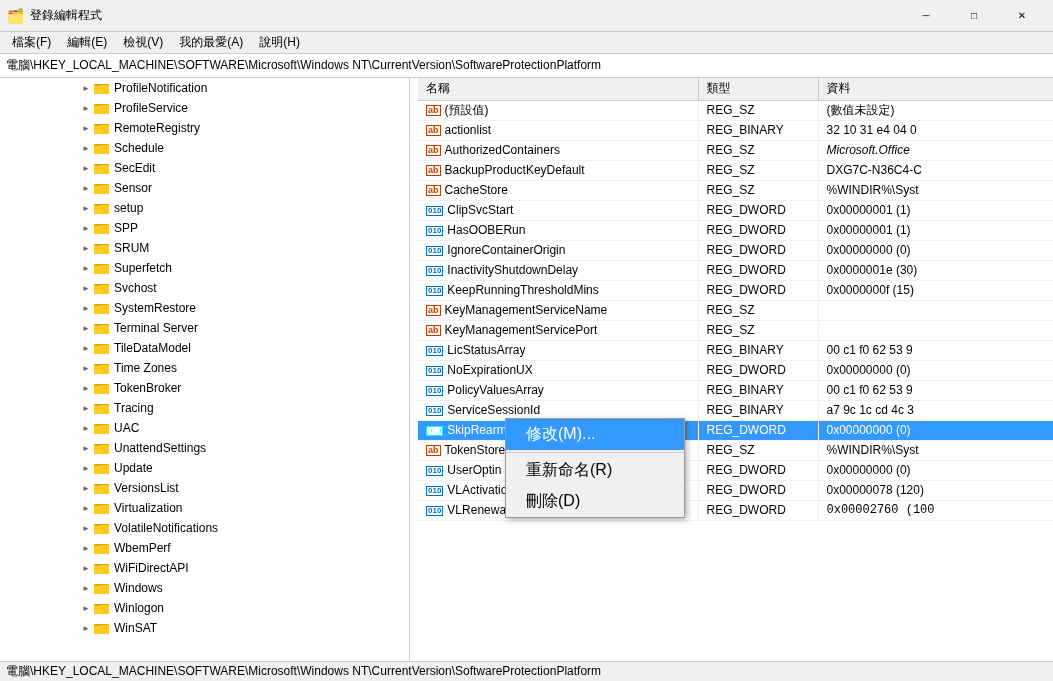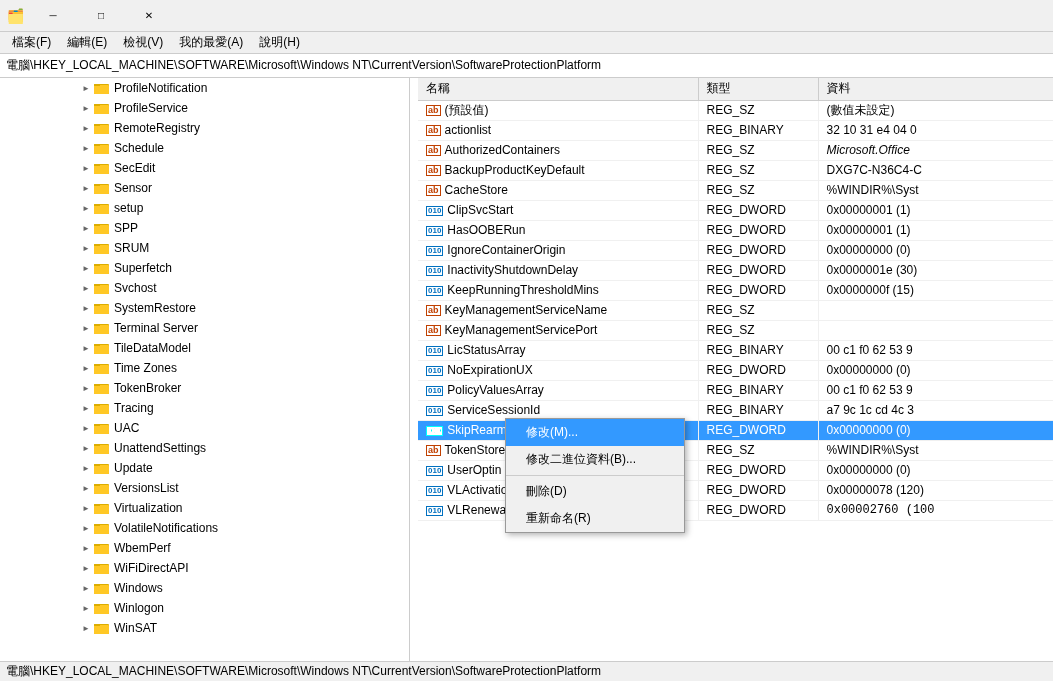--- a/index.html
+++ b/index.html
@@ -198,21 +198,21 @@
     }
 
     
     #context-menu {
       position: absolute;
       background: #f0f0f0;
       border: 1px solid #999;
       box-shadow: 2px 2px 6px rgba(0,0,0,0.3);
       z-index: 100;
       min-width: 180px;
-      font-size: 12px;
+      font-size: 16px;
     }
     .ctx-item {
       padding: 5px 20px;
       cursor: pointer;
       white-space: nowrap;
       color: #000;
     }
     .ctx-item.active { background: #3399ff; color: #fff; }
     .ctx-separator {
       height: 1px;
@@ -223,20 +223,21 @@
     
     ::-webkit-scrollbar { width: 12px; height: 12px; }
     ::-webkit-scrollbar-track { background: #f0f0f0; }
     ::-webkit-scrollbar-thumb { background: #c0c0c0; border: 2px solid #f0f0f0; }
   </style>
 </head>
 <body>
 
 <div id="title-bar">
   <span class="app-icon">🗂️</span>
+  <span class="title-text">登錄編輯程式</span>
   <div class="window-controls">
     <button class="win-btn">─</button>
     <button class="win-btn">□</button>
     <button class="win-btn close">✕</button>
   </div>
 </div>
 
 <div id="menu-bar">
 <div class="menu-item">檔案(F)</div>
     <div class="menu-item">編輯(E)</div>
@@ -724,17 +725,16 @@
     </table>
   </div>
 </div>
 
 <div id="status-bar">
   <span>電腦\HKEY_LOCAL_MACHINE\SOFTWARE\Microsoft\Windows NT\CurrentVersion\SoftwareProtectionPlatform</span>
 </div>
 
 <div id="context-menu" style="display: block; left: 505px; top: 418px; position: fixed;">
 <div class="ctx-item active">修改(M)...</div>
-    <div class="ctx-item">修改二進位資料(B)...</div>
     <div class="ctx-separator"></div>
+    <div class="ctx-item">重新命名(R)</div>
     <div class="ctx-item">刪除(D)</div>
-    <div class="ctx-item">重新命名(R)</div>
   </div>
 
 </body></html>

